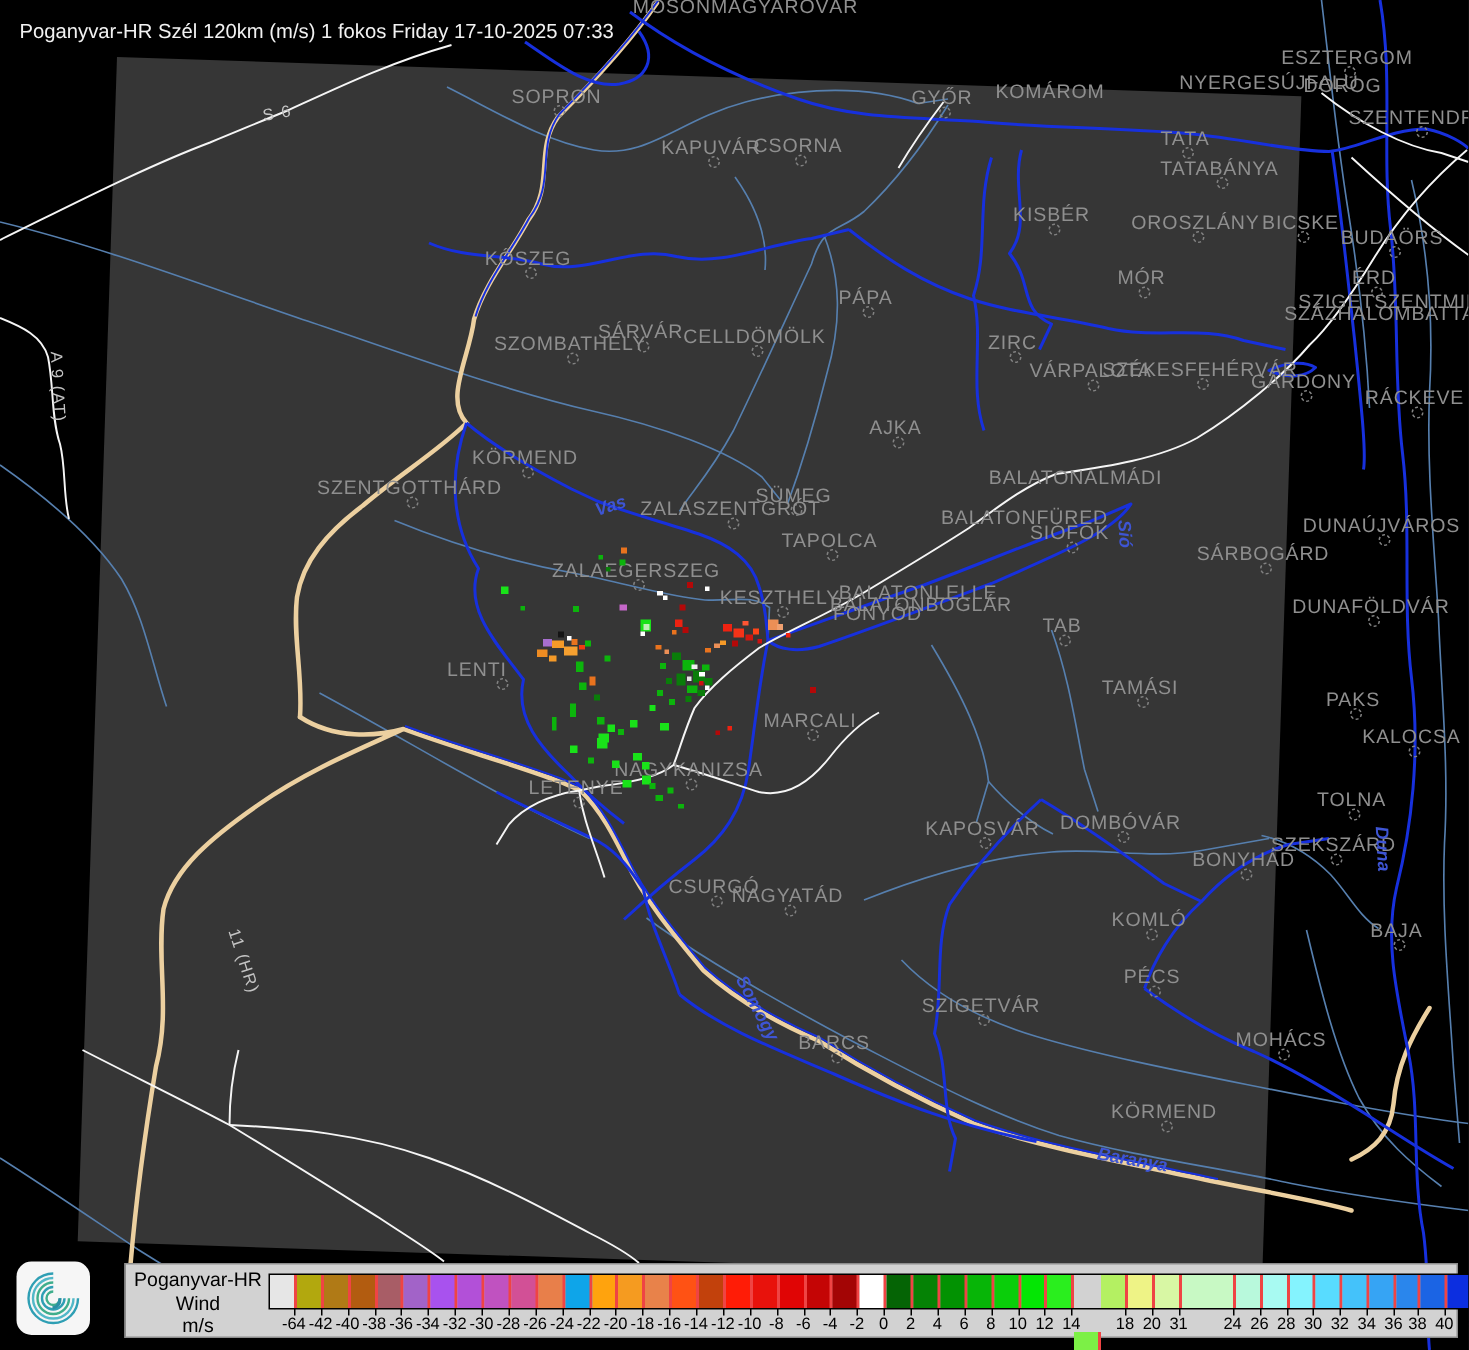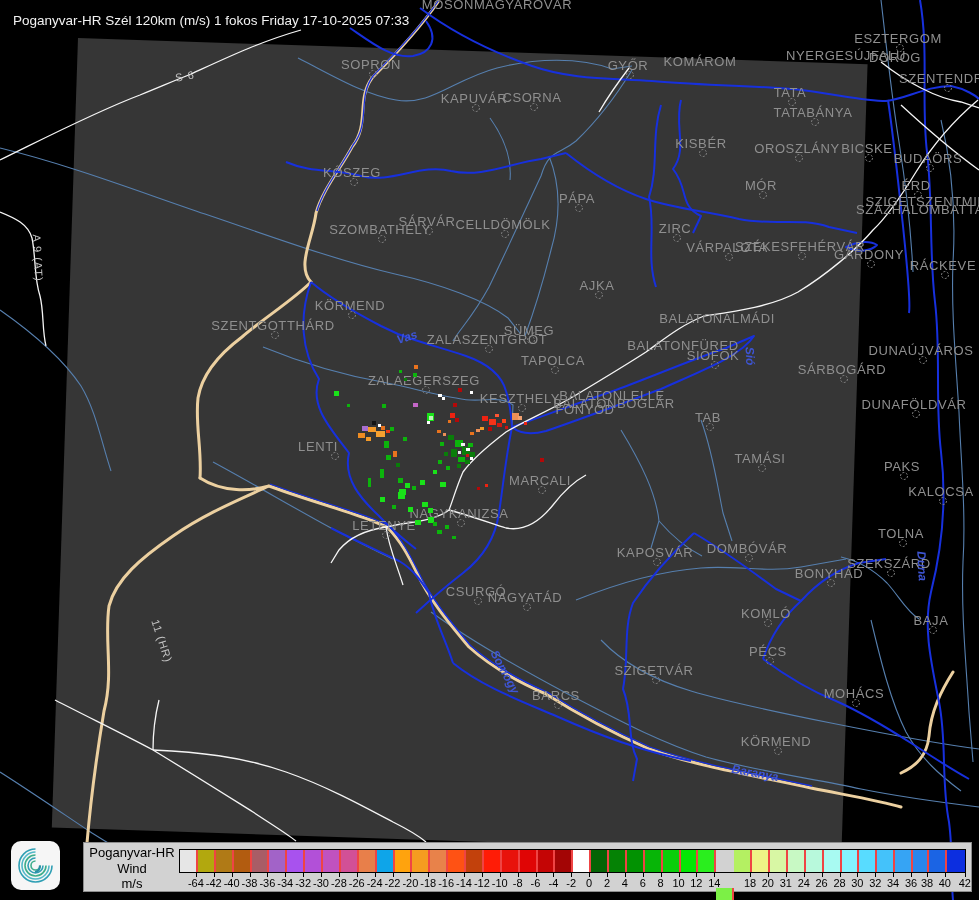--- a/index.html
+++ b/index.html
@@ -488,21 +488,21 @@
           <span class="lval">18</span>
         </div>
         <div class="lbox" style="width: 17.8864px; background: rgb(238, 243, 134);">
           <span class="ltick"></span>
           <span class="lval">20</span>
         </div>
         <div class="lbox" style="width: 17.8864px; background: rgb(216, 247, 164);">
           <span class="ltick"></span>
           <span class="lval">31</span>
         </div>
-        <div class="lbox" style="width: 18px; background: rgb(200, 249, 196);">
+        <div class="lbox" style="width: 36px; background: rgb(200, 249, 196);">
           <span class="ltick"></span>
           <span class="lval">24</span>
         </div>
         <div class="lbox" style="width: 17.8864px; background: rgb(184, 249, 220);">
           <span class="ltick"></span>
           <span class="lval">26</span>
         </div>
         <div class="lbox" style="width: 17.8864px; background: rgb(168, 250, 242);">
           <span class="ltick"></span>
           <span class="lval">28</span>

